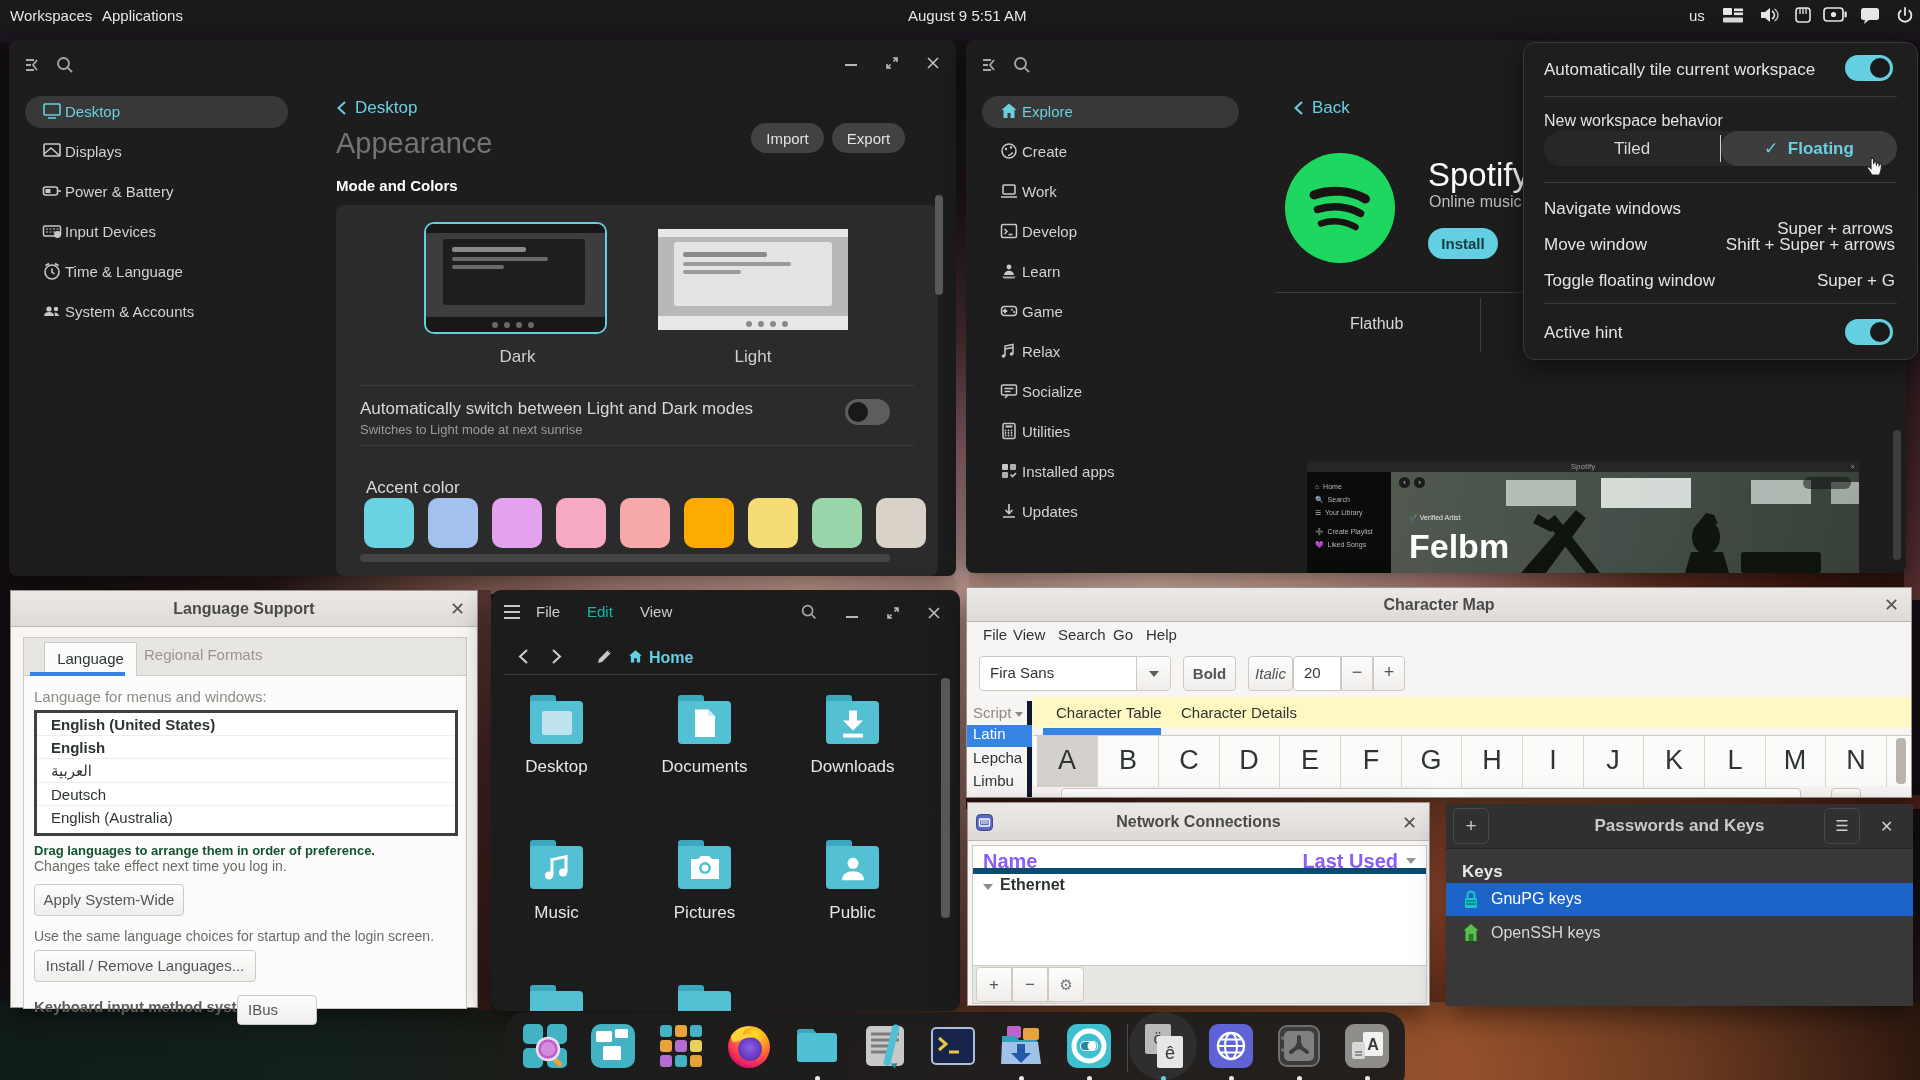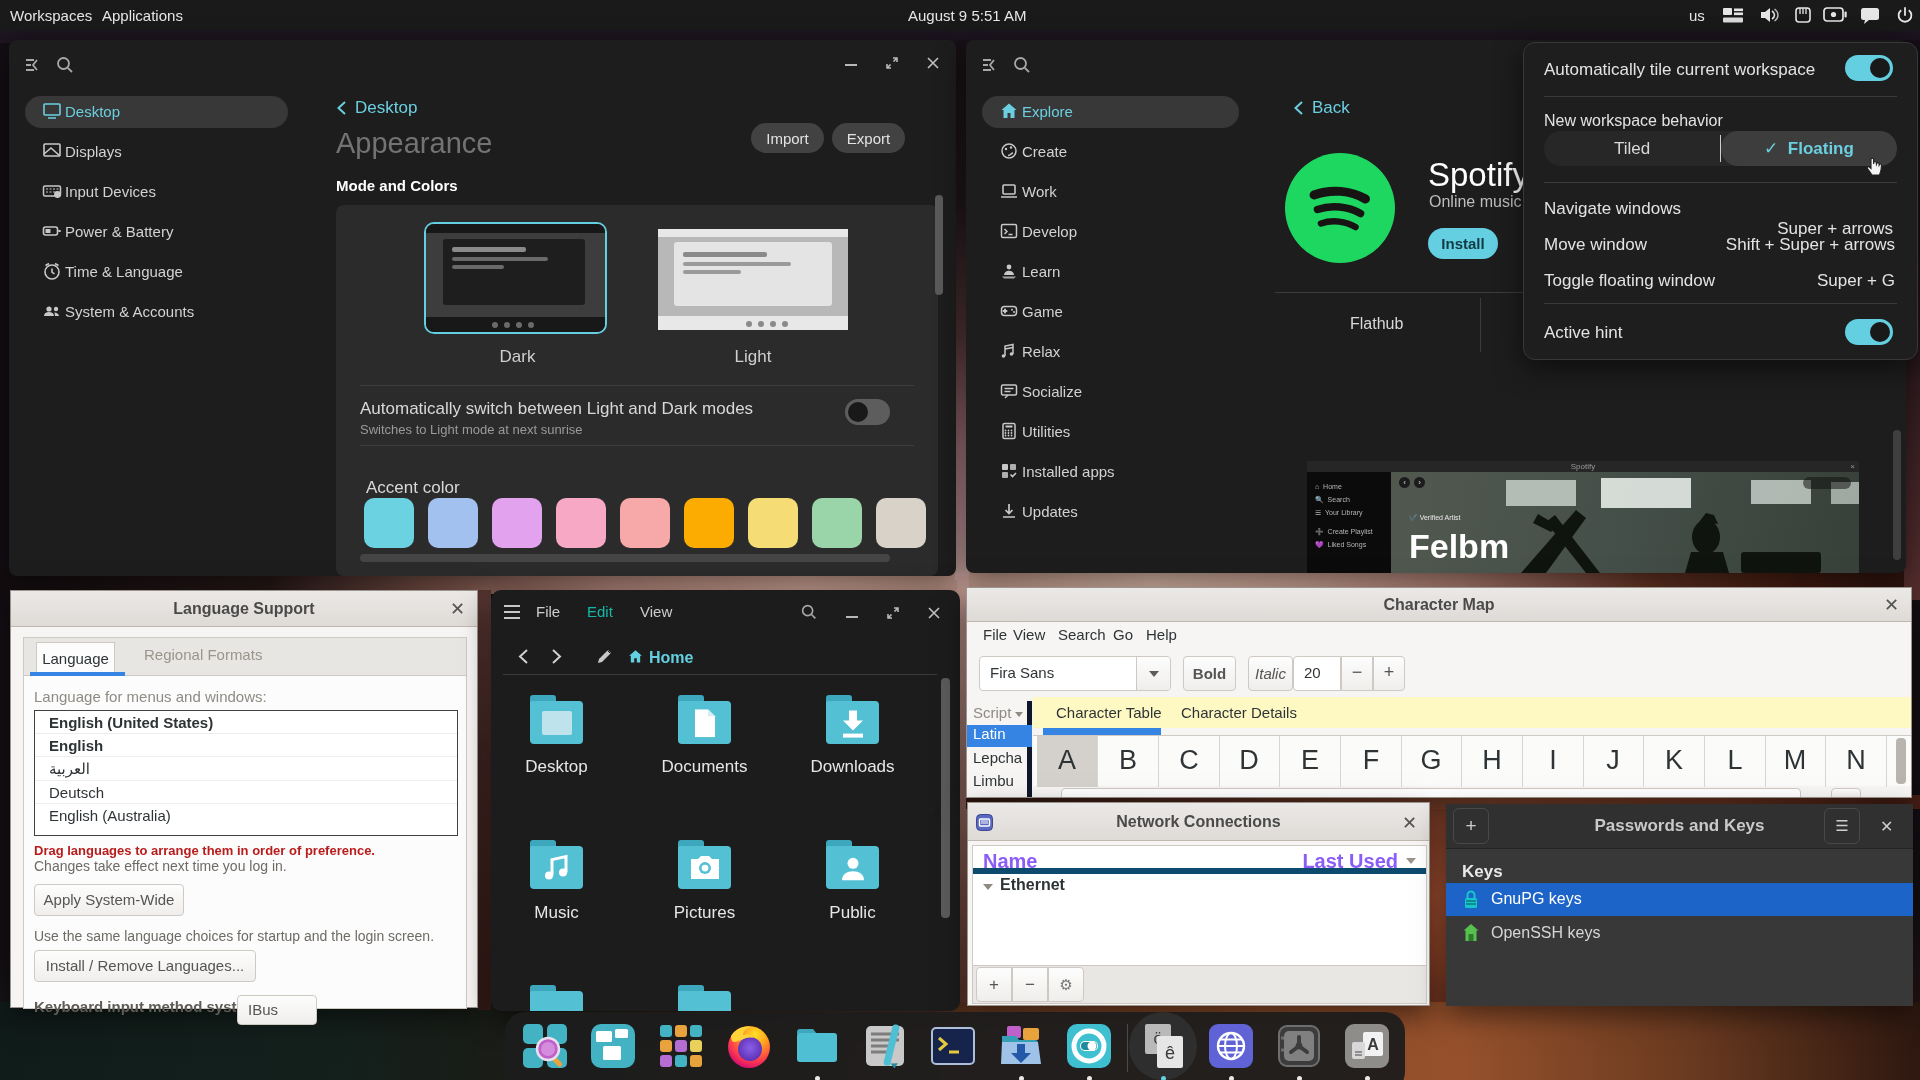--- a/index.html
+++ b/index.html
@@ -133,30 +133,30 @@
 
   <div class="abs" style="left:16px; top:56px; width:263px; font-size:15px;">
     <div class="nav sel"><span class="nic"><svg width="20" height="20" viewBox="0 0 20 20" fill="none" stroke="#6bcfe0" stroke-width="1.6">
             <rect x="2" y="3" width="16" height="11" rx="1"></rect>
             <path d="M6 17h8"></path>
           </svg></span>Desktop</div>
     <div class="nav"><span class="nic"><svg width="20" height="20" viewBox="0 0 20 20" fill="none" stroke="#c8c8c8" stroke-width="1.6">
             <rect x="2" y="3" width="16" height="12" rx="1"></rect>
             <path d="M2 13l7-6 9 8"></path>
           </svg></span>Displays</div>
+    <div class="nav"><span class="nic"><svg width="20" height="20" viewBox="0 0 20 20" fill="none" stroke="#c8c8c8" stroke-width="1.6">
+            <rect x="1.5" y="6" width="14" height="8" rx="2"></rect>
+            <path d="M17.5 9v2" stroke-width="2.4"></path>
+            <rect x="3.5" y="8" width="5" height="4" fill="#c8c8c8" stroke="none"></rect>
+          </svg></span>Power &amp; Battery</div>
     <div class="nav"><span class="nic"><svg width="20" height="20" viewBox="0 0 20 20" fill="none" stroke="#c8c8c8" stroke-width="1.5">
             <rect x="1.5" y="5" width="17" height="10" rx="1.5"></rect>
             <path d="M4 8h2M7.5 8h2M11 8h2M14.5 8h2M4 11h2M7.5 11h2M11 11h2M14.5 11h2" stroke-width="1.2"></path>
             <circle cx="15.5" cy="13.5" r="3.4" fill="#c8c8c8" stroke="none"></circle>
           </svg></span>Input Devices</div>
-    <div class="nav"><span class="nic"><svg width="20" height="20" viewBox="0 0 20 20" fill="none" stroke="#c8c8c8" stroke-width="1.6">
-            <rect x="1.5" y="6" width="14" height="8" rx="2"></rect>
-            <path d="M17.5 9v2" stroke-width="2.4"></path>
-            <rect x="3.5" y="8" width="5" height="4" fill="#c8c8c8" stroke="none"></rect>
-          </svg></span>Power &amp; Battery</div>
     <div class="nav"><span class="nic"><svg width="20" height="20" viewBox="0 0 20 20" fill="none" stroke="#c8c8c8" stroke-width="1.6">
             <circle cx="10" cy="11" r="7"></circle>
             <path d="M10 7.5V11l2.5 2M7 2.5l-3.5 2M13 2.5l3.5 2"></path>
           </svg></span>Time &amp; Language</div>
     <div class="nav"><span class="nic"><svg width="20" height="20" viewBox="0 0 20 20" fill="#c8c8c8">
             <circle cx="7" cy="8" r="2.6"></circle>
             <circle cx="14" cy="8" r="2.2"></circle>
             <path d="M2 15c0-2.4 2.2-4 5-4s5 1.6 5 4z"></path>
             <path d="M12.5 11.4c2.3.2 4.5 1.6 4.5 3.6h-4z"></path>
           </svg></span>System &amp; Accounts</div>
@@ -369,33 +369,33 @@
   <svg class="abs" style="left:338px; top:108px;" width="26" height="26" viewBox="0 0 26 26">
     <path d="M10 24c-1.5-2.5-3-4.5-4.5-6.5-.8-1 .5-2.5 1.8-1.5l1.7 1.5V8.5c0-1.8 2.6-1.8 2.6 0V13l.3-1.5c.3-1.4 2.3-1.2 2.3.3l.2 1.7.5-1.2c.5-1.2 2.1-.8 2.1.5l.1 1.6.4-.8c.5-1 2-.6 2 .5 0 3.5-.6 6.5-2 9.9z" fill="#f5f5f5" stroke="#222" stroke-width="1.1"></path>
   </svg>
 </div>
 
 <div class="gwin" id="win-lang" style="left:10px; top:590px; width:468px; height:418px;">
   <div class="gtitle">Language Support<span class="x">✕</span></div>
 
   <div class="abs" style="left:12px; top:46px; width:444px; height:372px; background:#fcfcfc; border:1px solid #cfc9c4;">
     <div class="abs" style="left:0; top:0; width:100%; height:38px; background:#e8e6e3; border-bottom:1px solid #cfc9c4;">
-      <div class="abs" style="left:12px; top:4px; width:79px; height:34px; background:#fcfcfc; border:1px solid #cfc9c4; border-bottom:none; text-align:center; line-height:32px; font-size:15px; color:#2e3436;">Language</div>
+      <div class="abs" style="left:20px; top:4px; width:93px; height:34px; background:#fcfcfc; border:1px solid #cfc9c4; border-bottom:none; text-align:center; line-height:32px; font-size:15px; color:#2e3436;">Language</div>
       <div class="abs" style="left:6px; top:34px; width:95px; height:4px; background:#3584e4;"></div>
       <div class="abs" style="left:120px; top:8px; font-size:15px; color:#9a948c;">Regional Formats</div>
     </div>
     <div class="abs" style="left:10px; top:50px; font-size:15px; color:#8f8a84;">Language for menus and windows:</div>
-    <div class="abs" style="left:10px; top:72px; width:424px; height:126px; background:#ffffff; border:1px solid #404040; font-size:15px; color:#2e3436;">
+    <div class="abs" style="left:10px; top:72px; width:424px; height:126px; background:#ffffff; border:3px solid #404040; font-size:15px; color:#2e3436;">
       <div style="padding:3px 0 2px 14px; font-weight:bold; border-bottom:1px solid #efedeb;">English (United States)</div>
       <div style="padding:3px 0 2px 14px; font-weight:bold; border-bottom:1px solid #efedeb;">English</div>
       <div style="padding:3px 0 2px 14px; border-bottom:1px solid #efedeb;">العربية</div>
       <div style="padding:3px 0 2px 14px; border-bottom:1px solid #efedeb;">Deutsch</div>
       <div style="padding:3px 0 2px 14px;">English (Australia)</div>
     </div>
-    <div class="abs" style="left:10px; top:205px; font-size:13px; font-weight:bold; color:#b91c1c;">Drag languages to arrange them in order of preference.</div>
+    <div class="abs" style="left:10px; top:205px; font-size:13px; font-weight:bold; color:#14532d;">Drag languages to arrange them in order of preference.</div>
     <div class="abs" style="left:10px; top:220px; font-size:14px; color:#6e6a65;">Changes take effect next time you log in.</div>
     <div class="abs gbtn" style="left:10px; top:246px; width:150px; height:32px; line-height:30px;">Apply System-Wide</div>
     <div class="abs" style="left:10px; top:290px; font-size:14px; color:#6e6a65;">Use the same language choices for startup and the login screen.</div>
     <div class="abs gbtn" style="left:10px; top:312px; width:222px; height:32px; line-height:30px;">Install / Remove Languages...</div>
     <div class="abs" style="left:10px; top:360px; font-size:15px; font-weight:bold; color:#5f5b56;">Keyboard input method system:</div>
     <div class="abs gbtn" style="left:213px; top:357px; width:80px; height:30px; line-height:28px; text-align:left; padding-left:10px;">IBus</div>
   </div>
 </div>
 
 <div class="cwin" id="win-files" style="left:491px; top:590px; width:469px; height:421px; border-radius:10px; background:#1c1c1c; overflow:hidden;">

